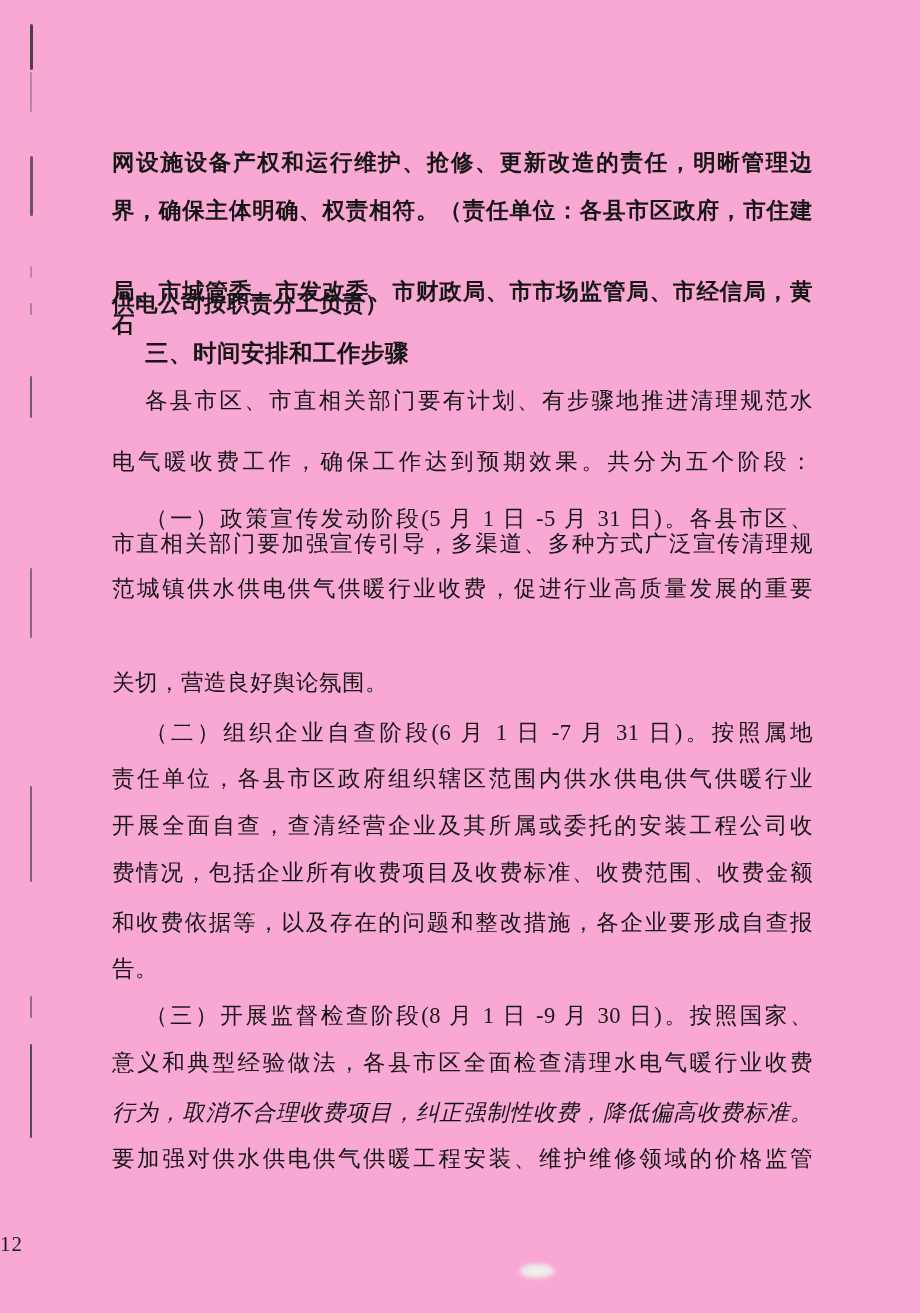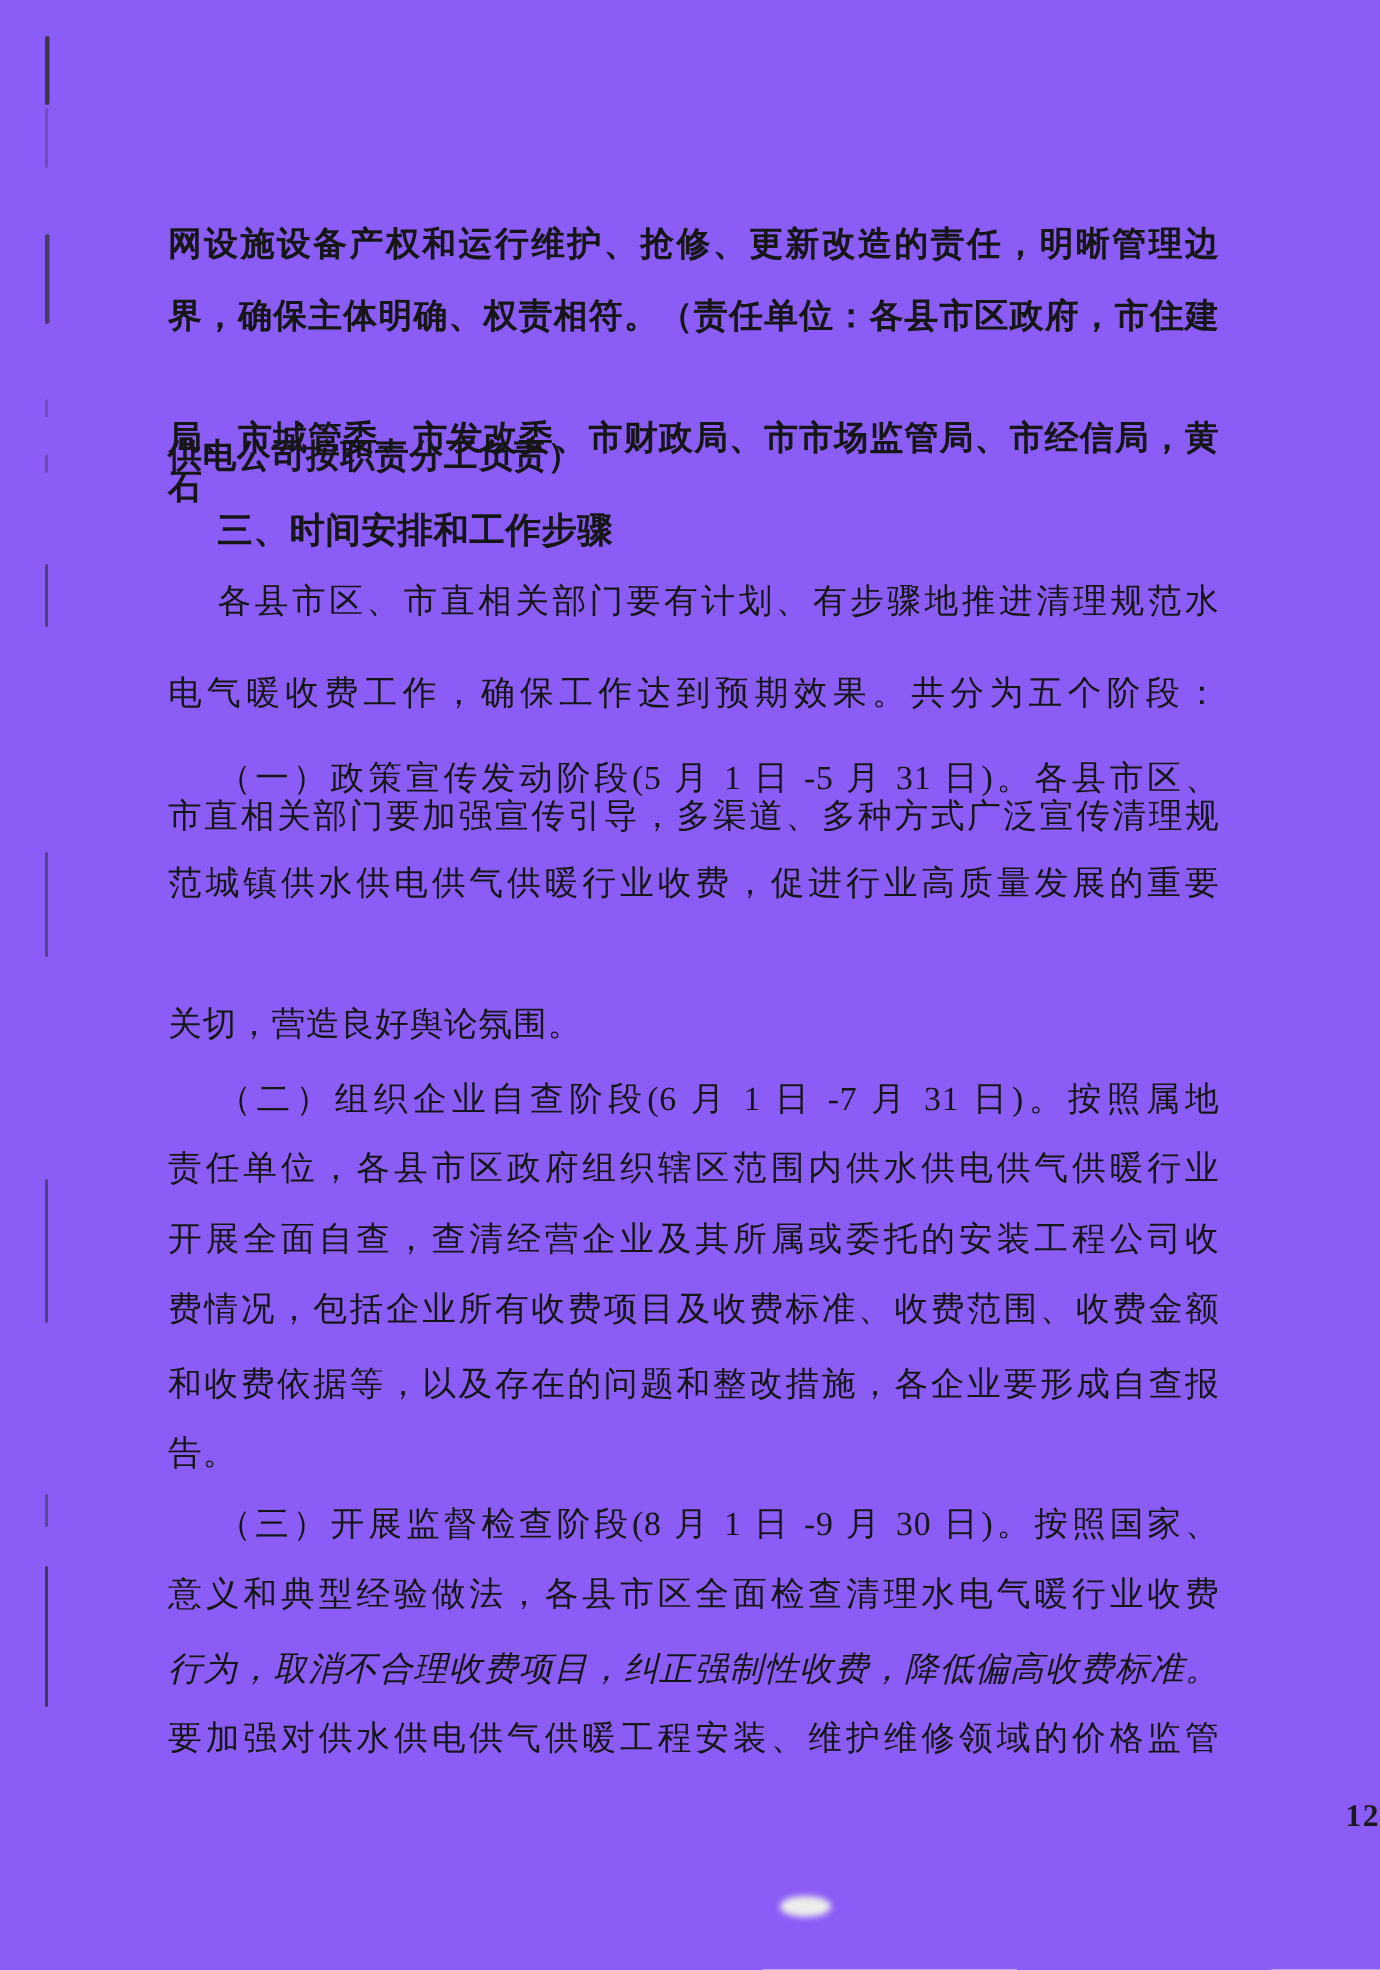--- a/index.html
+++ b/index.html
@@ -5,21 +5,21 @@
   html, body {
     margin: 0;
     padding: 0;
     background: #e8e8e8;
   }
   .page {
     position: relative;
     width: 920px;
     height: 1313px;
     margin: 0 auto;
-    background: #8b5cf6;
+    background: #f9a8d4;
     overflow: hidden;
     font-family: "Liberation Serif", "DejaVu Serif", serif;
     color: #161616;
   }
   
   .ln {
     position: absolute;
     left: 112px;
     width: 701px;
     height: 34px;
@@ -39,27 +39,26 @@
   .ln.b    { font-weight: 700; }                
   .ln.head {
     font-weight: 700;
     font-size: 23.5px;
     text-align-last: left;
     font-family: "Liberation Sans", "DejaVu Sans", sans-serif;
   }
   .page-number {
     position: absolute;
     left: 0;
-    top: 1198px;
+    top: 1232px;
     width: 920px;
-    text-align: right;
+    text-align: left;
     font-size: 21px;
     letter-spacing: 1px;
     color: #1a1a1a;
-    font-weight: bold;
   }
   
   .artifact {
     position: absolute;
     left: 30px;
     width: 3px;
     background: #2f2f2f;
     border-radius: 2px;
   }
   .smudge {

